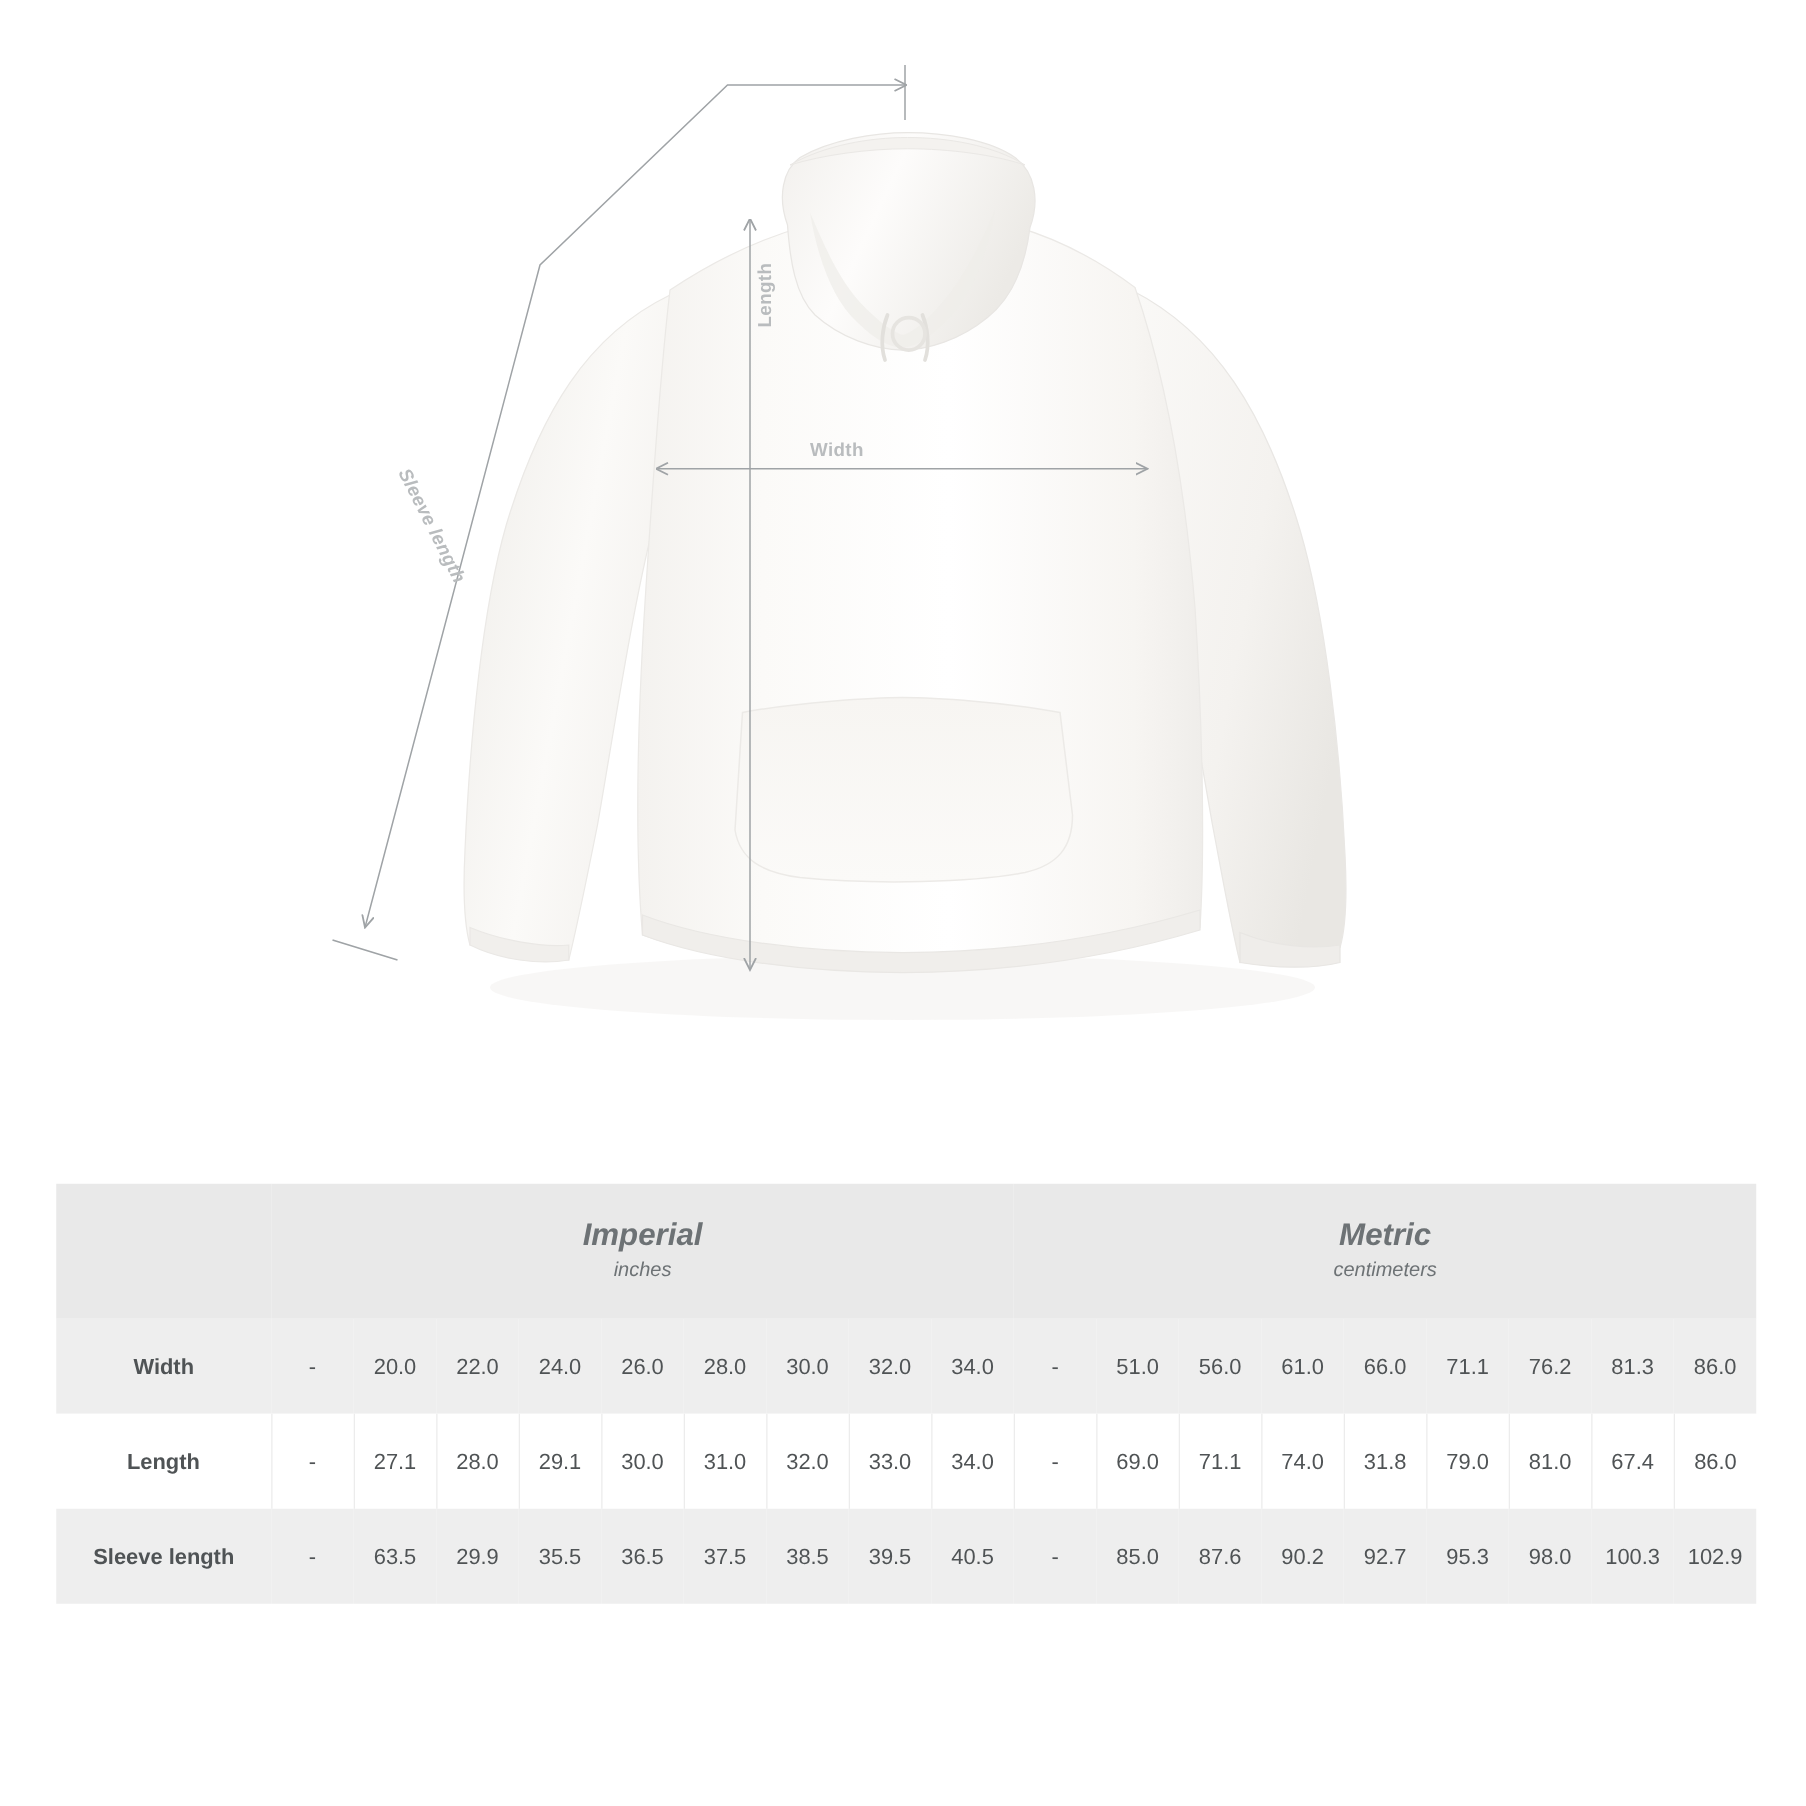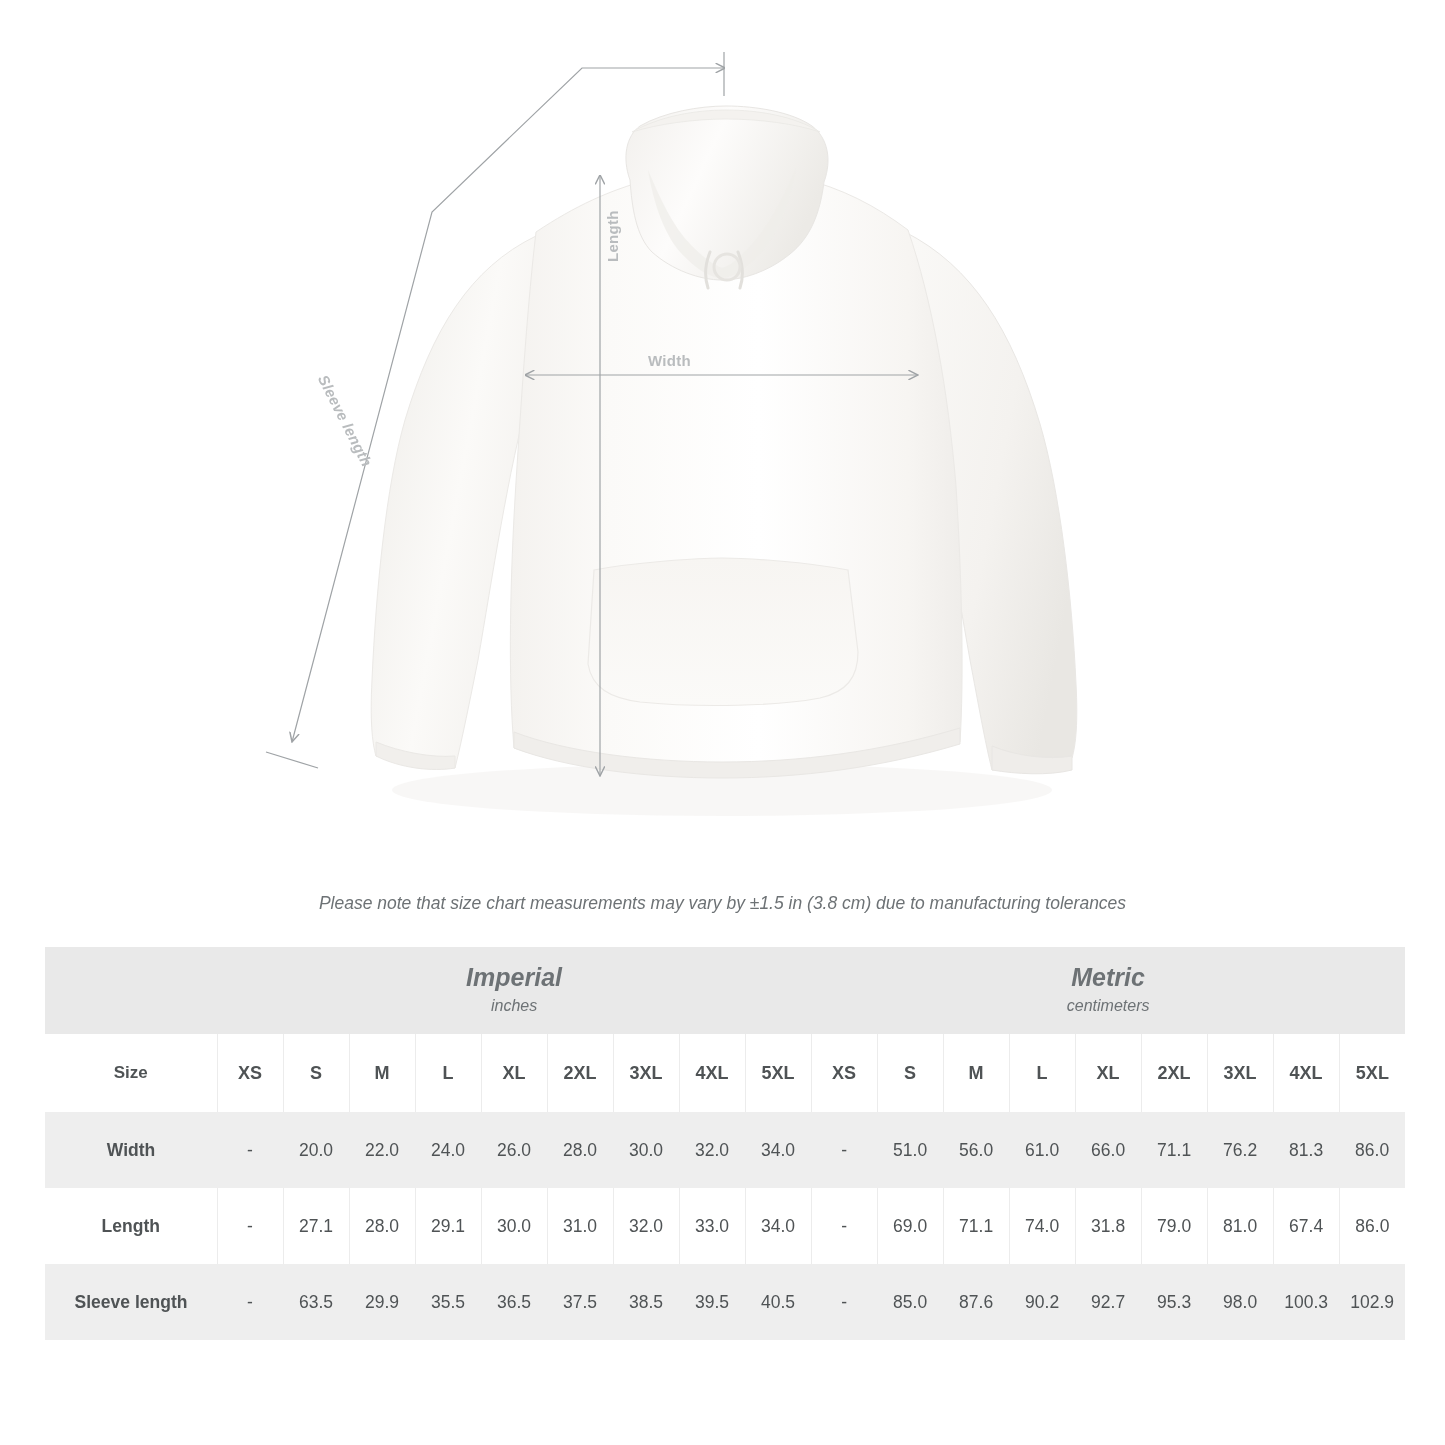--- a/index.html
+++ b/index.html
@@ -67,21 +67,21 @@
     border-collapse: collapse;
     width: 1355px;
     table-layout: fixed;
   }
   table.size-table td, table.size-table th {
     border: 0;
     padding: 0;
   }
   .unit-head td {
     background: #e9e9e9;
-    height: 87px;
+    height: 108px;
     vertical-align: middle;
     text-align: center;
   }
   .unit-title {
     font-style: italic;
     font-weight: bold;
     font-size: 25px;
     color: #6d7275;
     line-height: 1.25;
   }
@@ -214,21 +214,20 @@
       <line x1="600" y1="176" x2="600" y2="776" stroke="#9fa3a6" stroke-width="1.2" marker-start="url(#arrStart)" marker-end="url(#arrEnd)"></line>
 
       <line x1="526" y1="375" x2="918" y2="375" stroke="#9fa3a6" stroke-width="1.2" marker-start="url(#arrStart)" marker-end="url(#arrEnd)"></line>
     </svg>
 
     <div class="dim-label label-width">Width</div>
     <div class="dim-label label-length">Length</div>
     <div class="dim-label label-sleeve">Sleeve length</div>
   </div>
 
-  <div class="note">Please note that size chart measurements may vary by ±1.5 in (3.8 cm) due to manufacturing tolerances</div>
 
   <div class="table-wrap">
     <table class="size-table">
       <colgroup>
         <col style="width:172px">
         <col style="width:66px">
           <col style="width:66px">
           <col style="width:66px">
         <col style="width:66px">
           <col style="width:66px">
@@ -253,41 +252,20 @@
         <td colspan="9">
           <div class="unit-title">Imperial</div>
           <div class="unit-sub">inches</div>
         </td>
         <td colspan="9">
           <div class="unit-title">Metric</div>
           <div class="unit-sub">centimeters</div>
         </td>
       </tr>
 
-      <tr class="hdr-row">
-        <td class="size-cell">Size</td>
-        <td class="sep">XS</td>
-        <td class="sep">S</td>
-        <td class="sep">M</td>
-        <td class="sep">L</td>
-        <td class="sep">XL</td>
-        <td class="sep">2XL</td>
-        <td class="sep">3XL</td>
-        <td class="sep">4XL</td>
-        <td class="sep">5XL</td>
-        <td class="sep">XS</td>
-        <td class="sep">S</td>
-        <td class="sep">M</td>
-        <td class="sep">L</td>
-        <td class="sep">XL</td>
-        <td class="sep">2XL</td>
-        <td class="sep">3XL</td>
-        <td class="sep">4XL</td>
-        <td class="sep">5XL</td>
-      </tr>
 
       <tr class="data-row row-shade">
         <td class="rowlabel">Width</td>
         <td class="sep">-</td>
         <td class="sep">20.0</td>
         <td class="sep">22.0</td>
         <td class="sep">24.0</td>
         <td class="sep">26.0</td>
         <td class="sep">28.0</td>
         <td class="sep">30.0</td>

